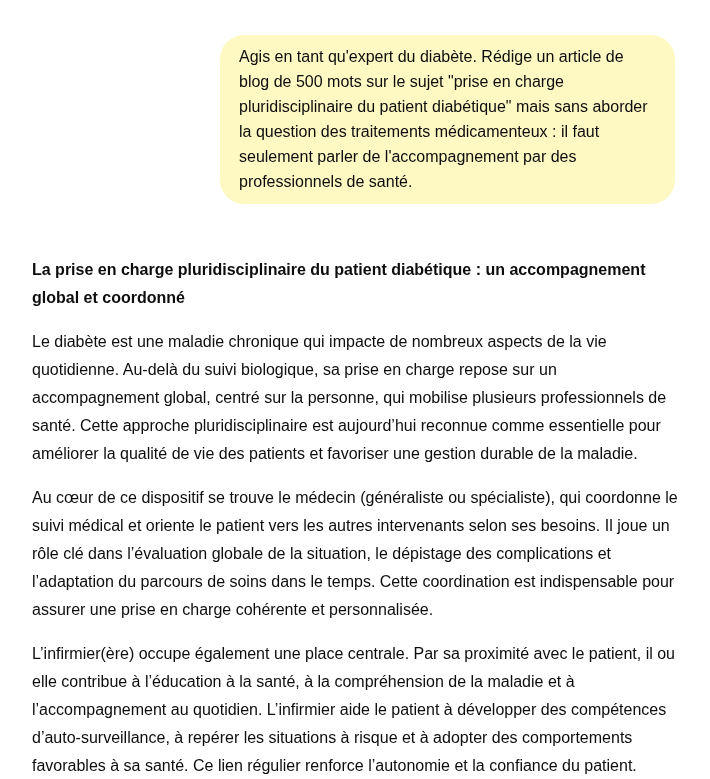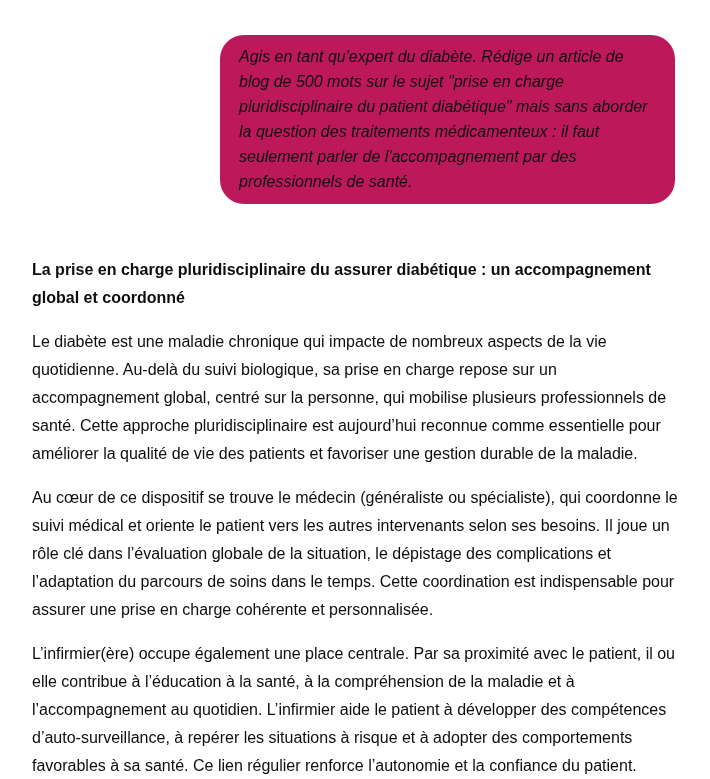--- a/index.html
+++ b/index.html
@@ -49,23 +49,23 @@
   .seg-bold {
     font-weight: normal;
   }
 </style>
 </head>
 <body style="background: rgb(255, 255, 255); color: rgb(13, 13, 13);">
 
 <div class="page">
 
   <div class="user-row">
-    <div class="user-bubble" style="background: #be185d; font-style: italic;">Agis en tant qu'expert du diabète. Rédige un article de blog de 500 mots sur le sujet "prise en charge pluridisciplinaire du patient diabétique" mais sans aborder la question des traitements médicamenteux : il faut seulement parler de l'accompagnement par des professionnels de santé.</div>
+    <div class="user-bubble" style="background: #fef9c3;">Agis en tant qu'expert du diabète. Rédige un article de blog de 500 mots sur le sujet "prise en charge pluridisciplinaire du patient diabétique" mais sans aborder la question des traitements médicamenteux : il faut seulement parler de l'accompagnement par des professionnels de santé.</div>
   </div>
 
   <div class="assistant-message">
-    <p class="article-heading">La prise en charge pluridisciplinaire du assurer diabétique : un accompagnement global et coordonné</p>
+    <p class="article-heading">La prise en charge pluridisciplinaire du patient diabétique : un accompagnement global et coordonné</p>
     <p class="article-paragraph"><span class="seg">Le diabète est une maladie chronique qui impacte de nombreux aspects de la vie quotidienne. Au-delà du suivi biologique, sa prise en charge repose sur un accompagnement global, centré sur la personne, qui mobilise plusieurs professionnels de santé. Cette approche pluridisciplinaire est aujourd’hui reconnue comme essentielle pour améliorer la qualité de vie des patients et favoriser une gestion durable de la maladie.</span></p>
     <p class="article-paragraph"><span class="seg">Au cœur de ce dispositif se trouve le </span><span class="seg-bold">médecin</span><span class="seg"> (généraliste ou spécialiste), qui coordonne le suivi médical et oriente le patient vers les autres intervenants selon ses besoins. Il joue un rôle clé dans l’évaluation globale de la situation, le dépistage des complications et l’adaptation du parcours de soins dans le temps. Cette coordination est indispensable pour assurer une prise en charge cohérente et personnalisée.</span></p>
     <p class="article-paragraph"><span class="seg">L’</span><span class="seg-bold">infirmier(ère)</span><span class="seg"> occupe également une place centrale. Par sa proximité avec le patient, il ou elle contribue à l’éducation à la santé, à la compréhension de la maladie et à l’accompagnement au quotidien. L’infirmier aide le patient à développer des compétences d’auto-surveillance, à repérer les situations à risque et à adopter des comportements favorables à sa santé. Ce lien régulier renforce l’autonomie et la confiance du patient.</span></p>
   </div>
 
 </div>
 
 </body></html>

